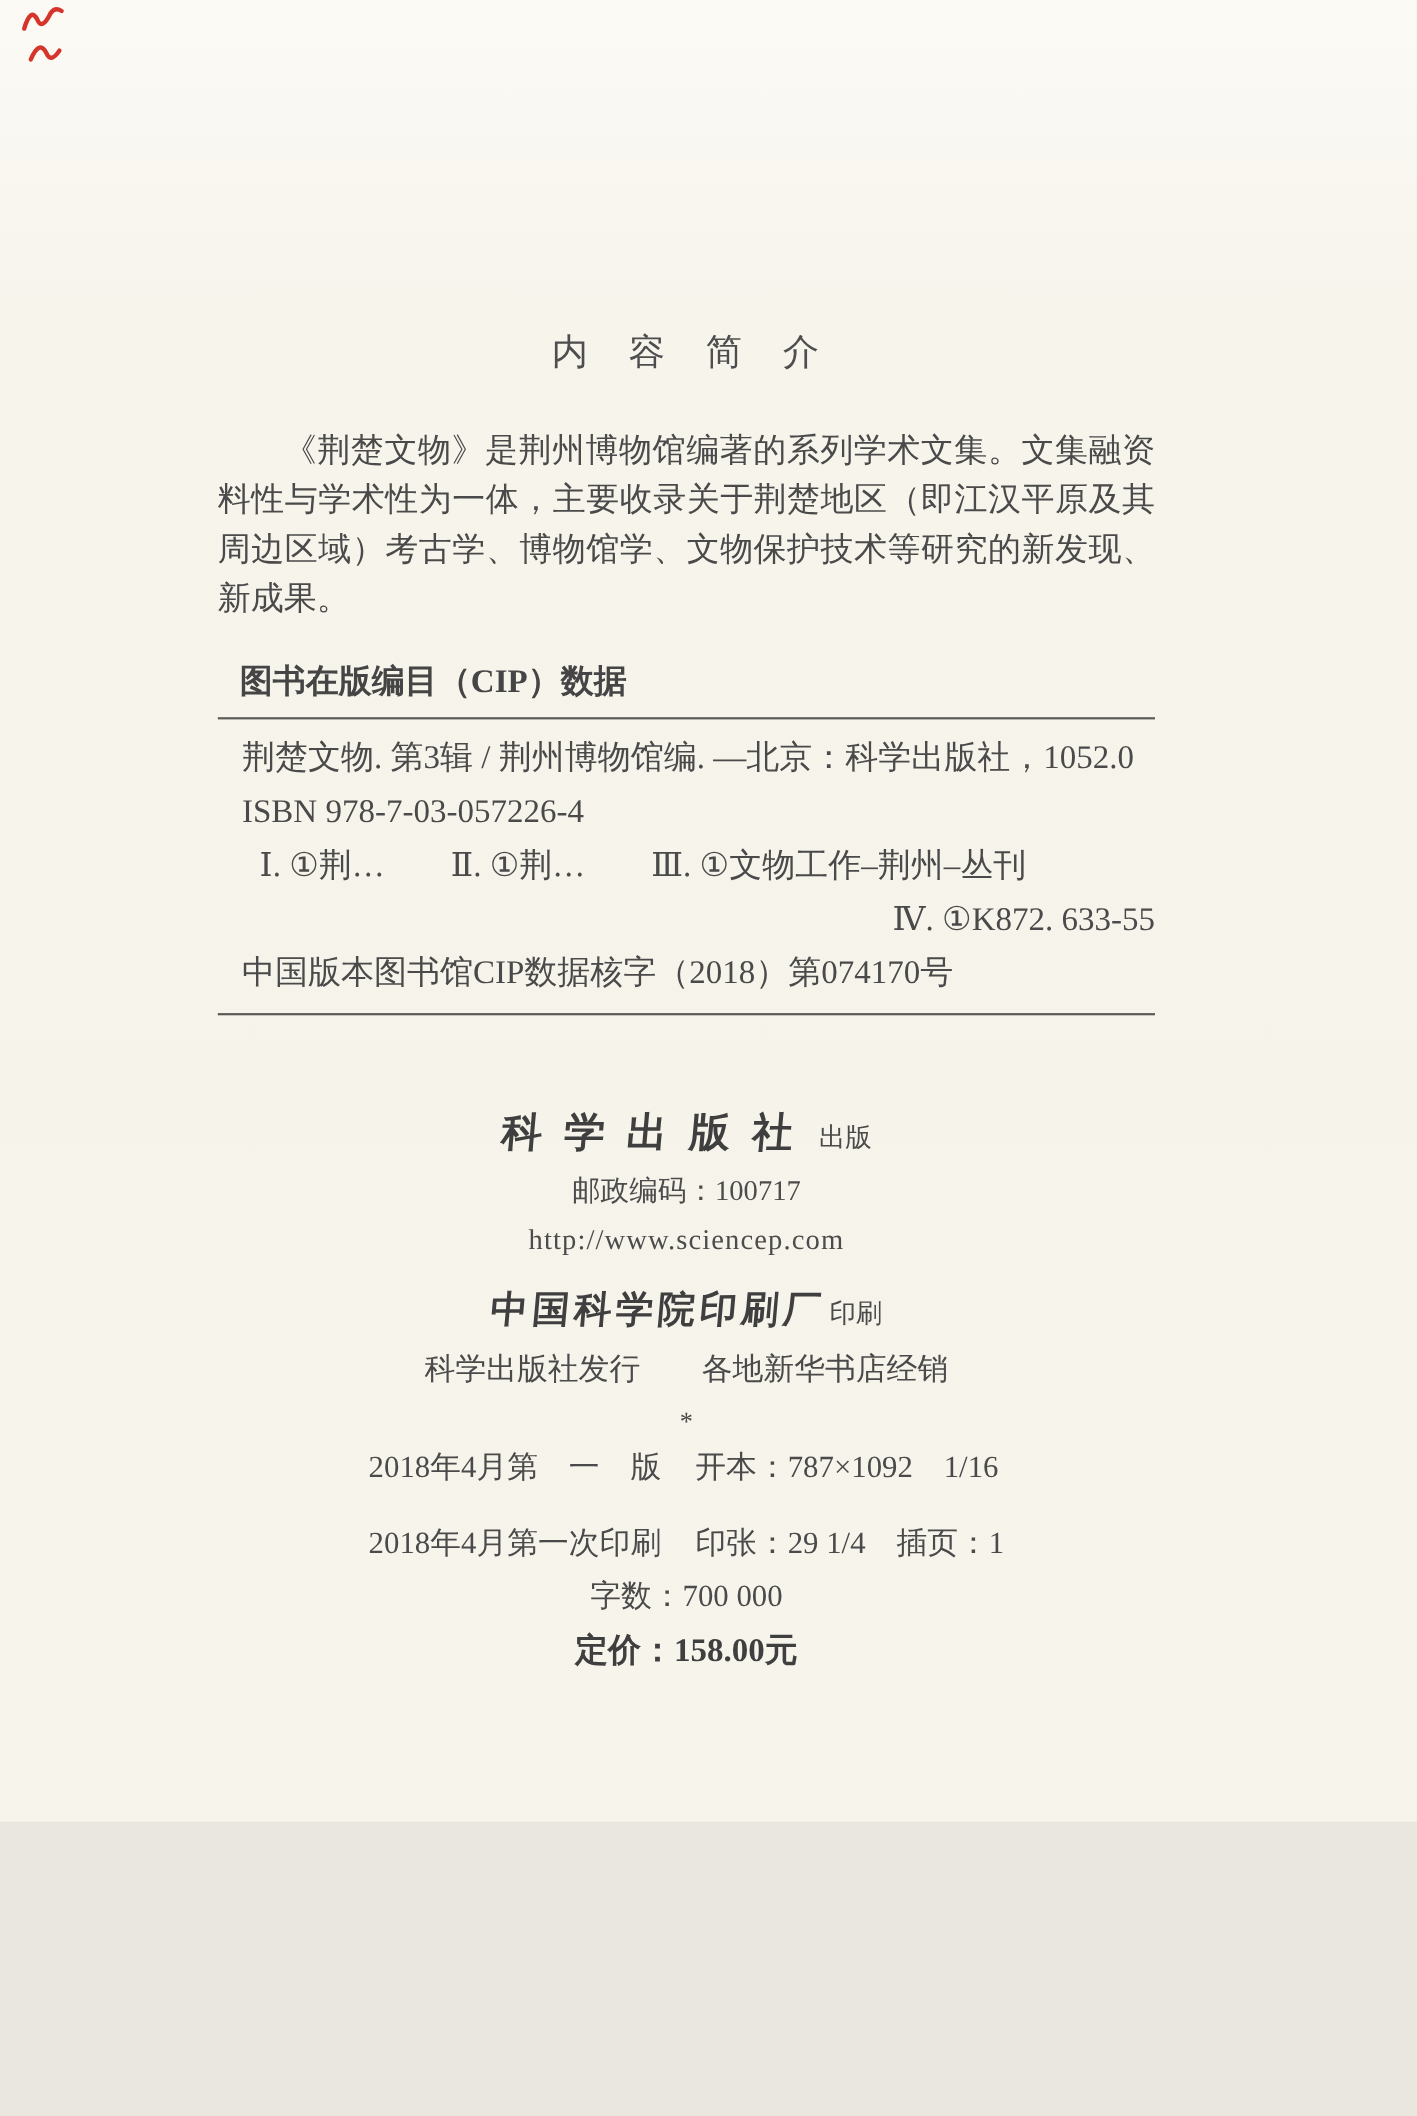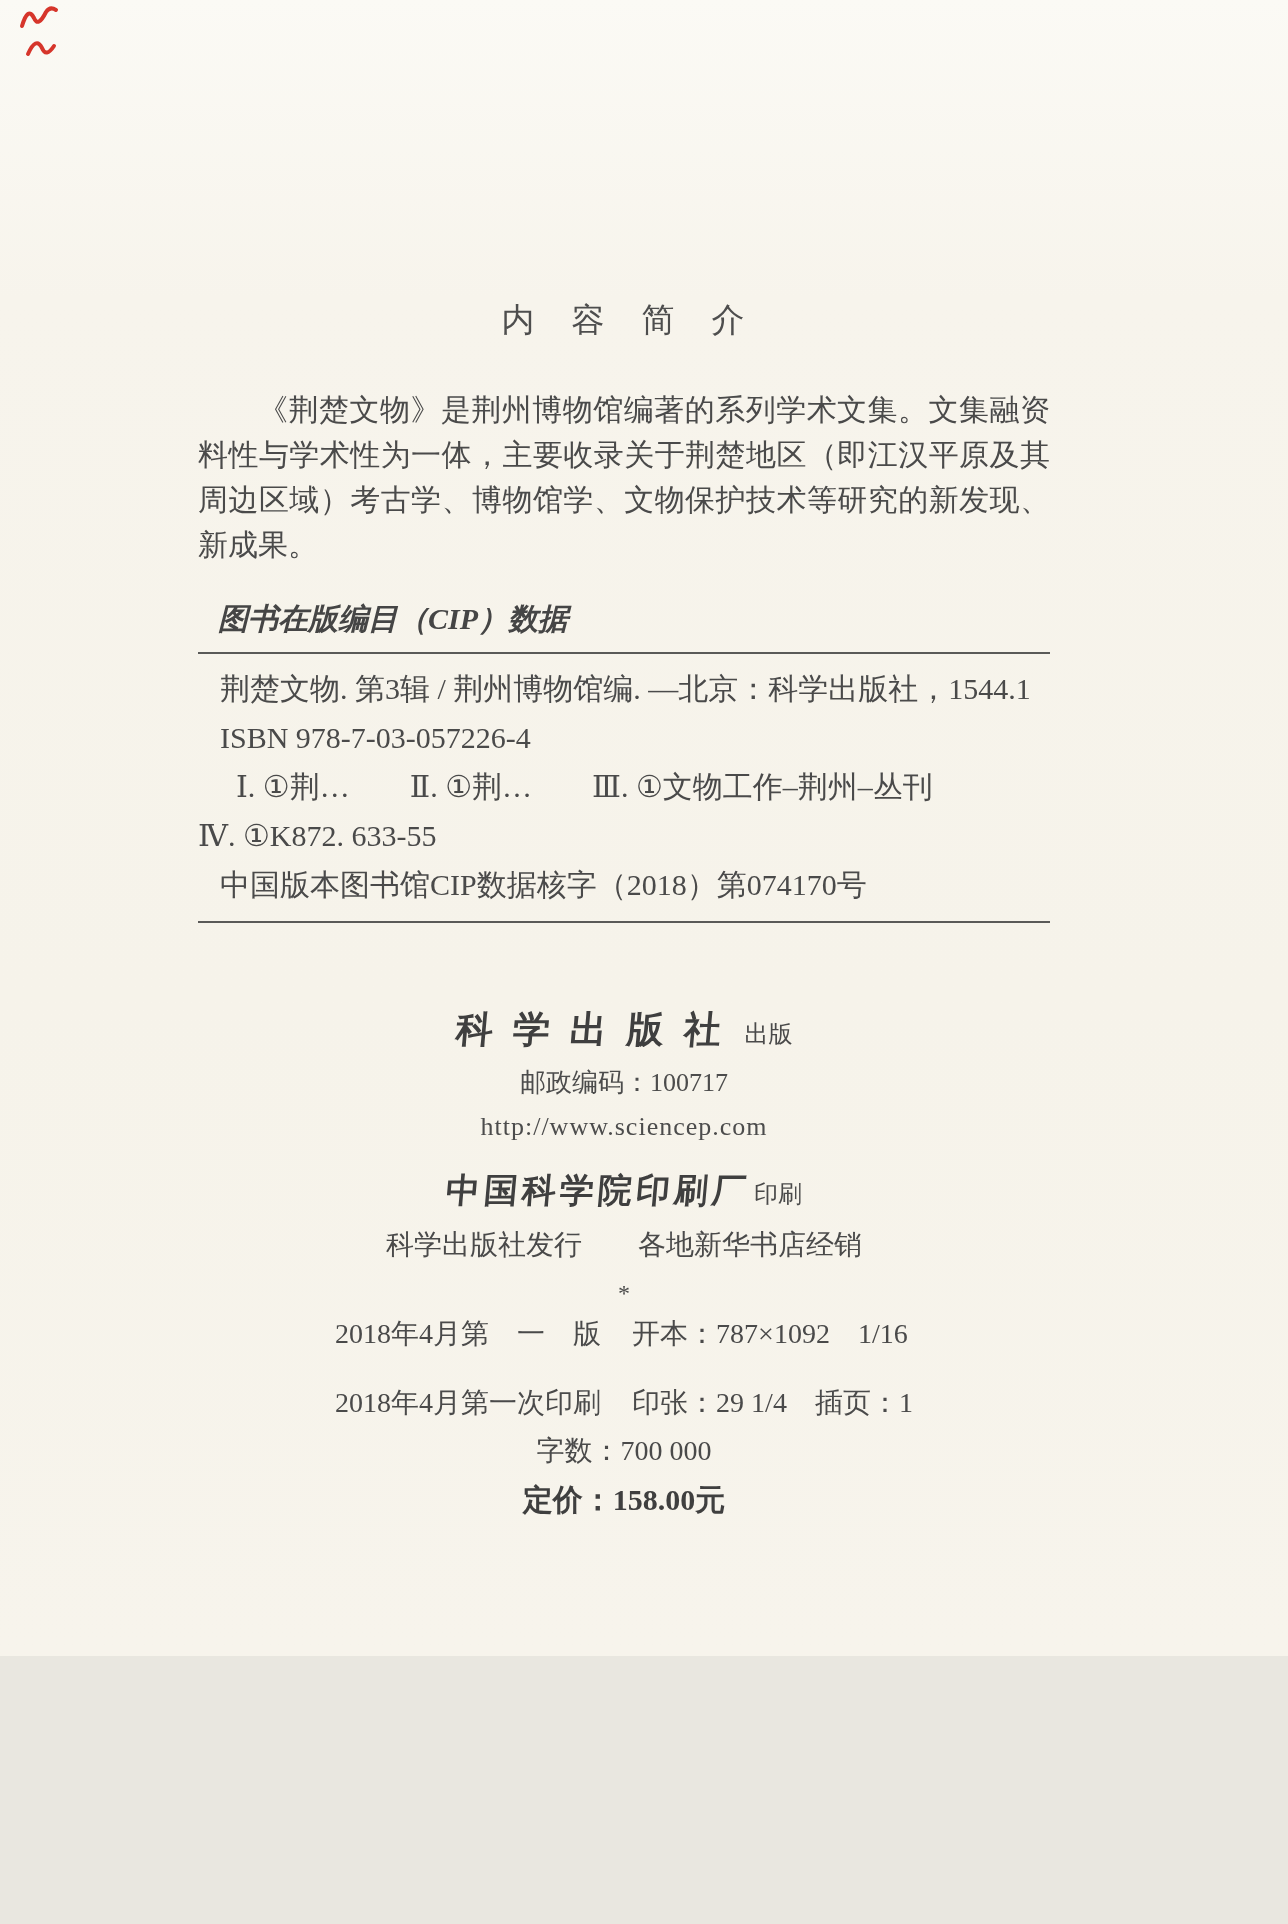--- a/index.html
+++ b/index.html
@@ -41,37 +41,36 @@
     text-indent: 2em;
     color: #4a4a4a;
   }
   .cip-box { margin-top: 32px; }
   .cip-heading {
     margin: 0;
     font-size: 30px;
     font-weight: 600;
     color: #454545;
     padding-left: 20px;
-    font-style: italic;
   }
   .rule {
     border: none;
     border-top: 2px solid #5a5a58;
     margin: 12px 0 0 0;
   }
   .cip-body { margin-top: 10px; }
   .cip-body p {
     margin: 0;
     font-size: 30px;
     line-height: 49px;
     color: #4a4a4a;
     padding-left: 22px;
   }
   .cip-classification { padding-left: 38px !important; }
-  .cip-classification2 { padding-left: 0 !important; }
+  .cip-classification2 { padding-left: 0 !important; text-align: right; }
   .credits {
     margin-top: 24px;
     text-align: center;
   }
   .credits p {
     margin: 0;
     font-size: 28px;
     line-height: 45px;
     color: #545454;
   }
@@ -136,21 +135,21 @@
     <h1 class="intro-title">内　容　简　介</h1>
 
     <div class="intro-paragraphs">
       <p>《荆楚文物》是荆州博物馆编著的系列学术文集。文集融资料性与学术性为一体，主要收录关于荆楚地区（即江汉平原及其周边区域）考古学、博物馆学、文物保护技术等研究的新发现、新成果。</p>
     </div>
 
     <div class="cip-box">
       <p class="cip-heading">图书在版编目（CIP）数据</p>
       <hr class="rule">
       <div class="cip-body">
-        <p>荆楚文物. 第3辑 / 荆州博物馆编. —北京：科学出版社，1544.1</p>
+        <p>荆楚文物. 第3辑 / 荆州博物馆编. —北京：科学出版社，1052.0</p>
         <p>ISBN 978-7-03-057226-4</p>
         <p class="cip-classification">Ⅰ. ①荆…　　Ⅱ. ①荆…　　Ⅲ. ①文物工作–荆州–丛刊</p>
         <p class="cip-classification2">Ⅳ. ①K872. 633-55</p>
         <p>中国版本图书馆CIP数据核字（2018）第074170号</p>
       </div>
       <hr class="rule">
     </div>
 
 
     <div class="colophon">

